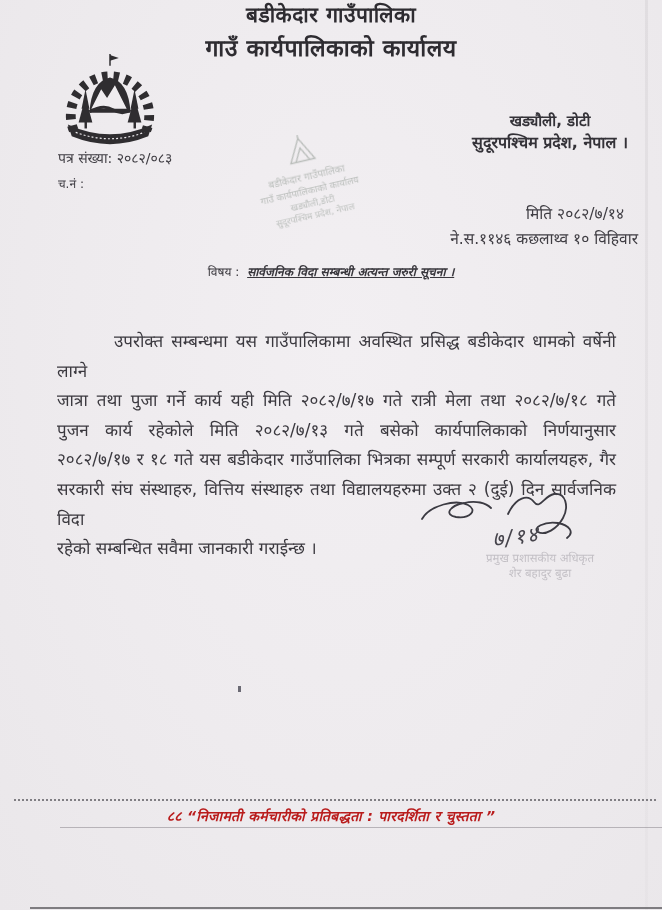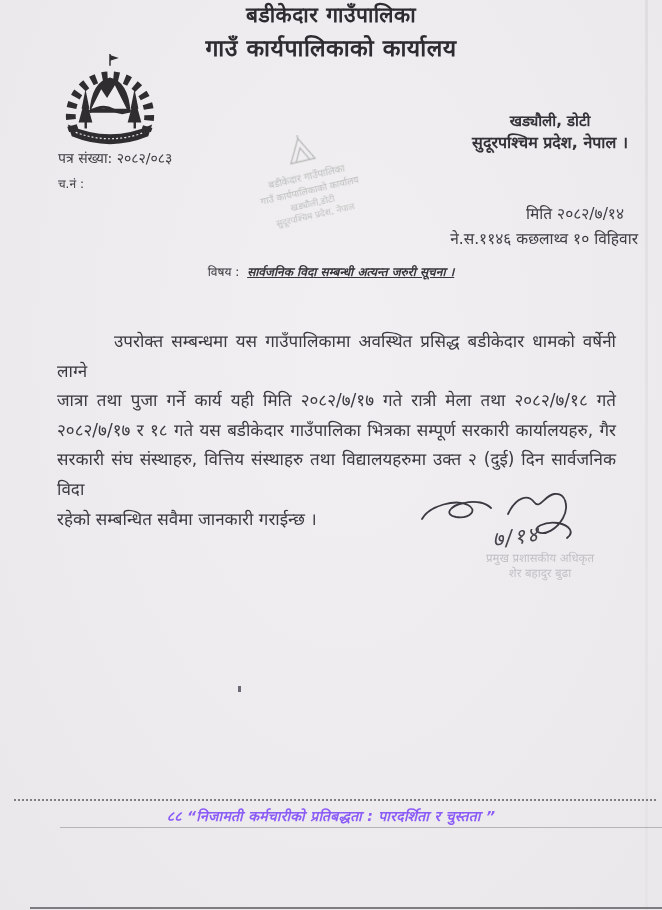--- a/index.html
+++ b/index.html
@@ -37,21 +37,21 @@
   .body-line.last{text-align-last:auto;}
   
   .signature-svg{left:416px;top:487px;}
   .sig-date{left:492px;top:522px;font-size:21px;font-style:italic;color:#46444c;
     transform:rotate(-7deg);letter-spacing:2px;}
   .signatory{right:22px;top:551px;width:200px;text-align:center;font-size:11.5px;
     line-height:15px;color:#6b6772;opacity:.33;}
   
   .footer-dotted{left:14px;right:6px;top:799px;border-top:2px dotted #807e83;}
   .footer-text{left:0;right:0;top:806px;text-align:center;font-size:14px;font-weight:bold;
-    font-style:italic;color:#8b5cf6;letter-spacing:.3px;}
+    font-style:italic;color:#b91c1c;letter-spacing:.3px;}
   .footer-solid{left:60px;right:0;top:827px;border-top:1.5px solid #b7b3b8;}
   
   .bottom-edge{left:30px;right:0;bottom:1px;height:2px;background:#5a585c;opacity:.75;}
   .right-crease{top:0;bottom:0;right:14px;width:3px;
     background:linear-gradient(180deg,rgba(120,115,120,.10),rgba(120,115,120,.03));}
   .ink-speck{left:238px;top:686px;width:3px;height:6px;background:#4a4a55;opacity:.8;}
 </style>
 </head>
 <body>
 
@@ -109,20 +109,21 @@
 </div>
 
 <div class="abs subject-row">
   <span>विषय :</span>
   <span class="subject-title">सार्वजनिक विदा सम्बन्धी अत्यन्त जरुरी सूचना ।</span>
 </div>
 
 <div class="abs body-block">
   <div class="body-line first">उपरोक्त सम्बन्धमा यस  गाउँपालिकामा अवस्थित प्रसिद्ध बडीकेदार धामको वर्षेनी लाग्ने</div>
   <div class="body-line">जात्रा तथा पुजा गर्ने कार्य यही मिति २०८२/७/१७ गते रात्री मेला तथा २०८२/७/१८ गते</div>
+  <div class="body-line">पुजन कार्य रहेकोले मिति २०८२/७/१३ गते बसेको कार्यपालिकाको निर्णयानुसार</div>
   <div class="body-line">२०८२/७/१७ र १८ गते यस बडीकेदार गाउँपालिका भित्रका सम्पूर्ण सरकारी कार्यालयहरु, गैर</div>
   <div class="body-line">सरकारी संघ संस्थाहरु, वित्तिय संस्थाहरु तथा विद्यालयहरुमा उक्त २ (दुई) दिन सार्वजनिक विदा</div>
   <div class="body-line last">रहेको सम्बन्धित सवैमा जानकारी गराईन्छ ।</div>
 </div>
 
 <div class="abs signature-svg">
   <svg width="175" height="55" viewBox="0 0 175 55">
     <g fill="none" stroke="#3b3a42" stroke-width="1.8" stroke-linecap="round">
       <path d="M6,32 C14,18 40,12 52,18 C62,23 54,32 40,30 C28,28 33,19 48,16 C60,13 70,16 75,21"></path>
       <path d="M92,27 C100,10 112,7 118,15 C124,23 128,9 138,7 C150,5 153,20 147,31 C141,42 129,49 122,45 C116,41 128,34 142,36 C153,38 159,45 151,51"></path>

